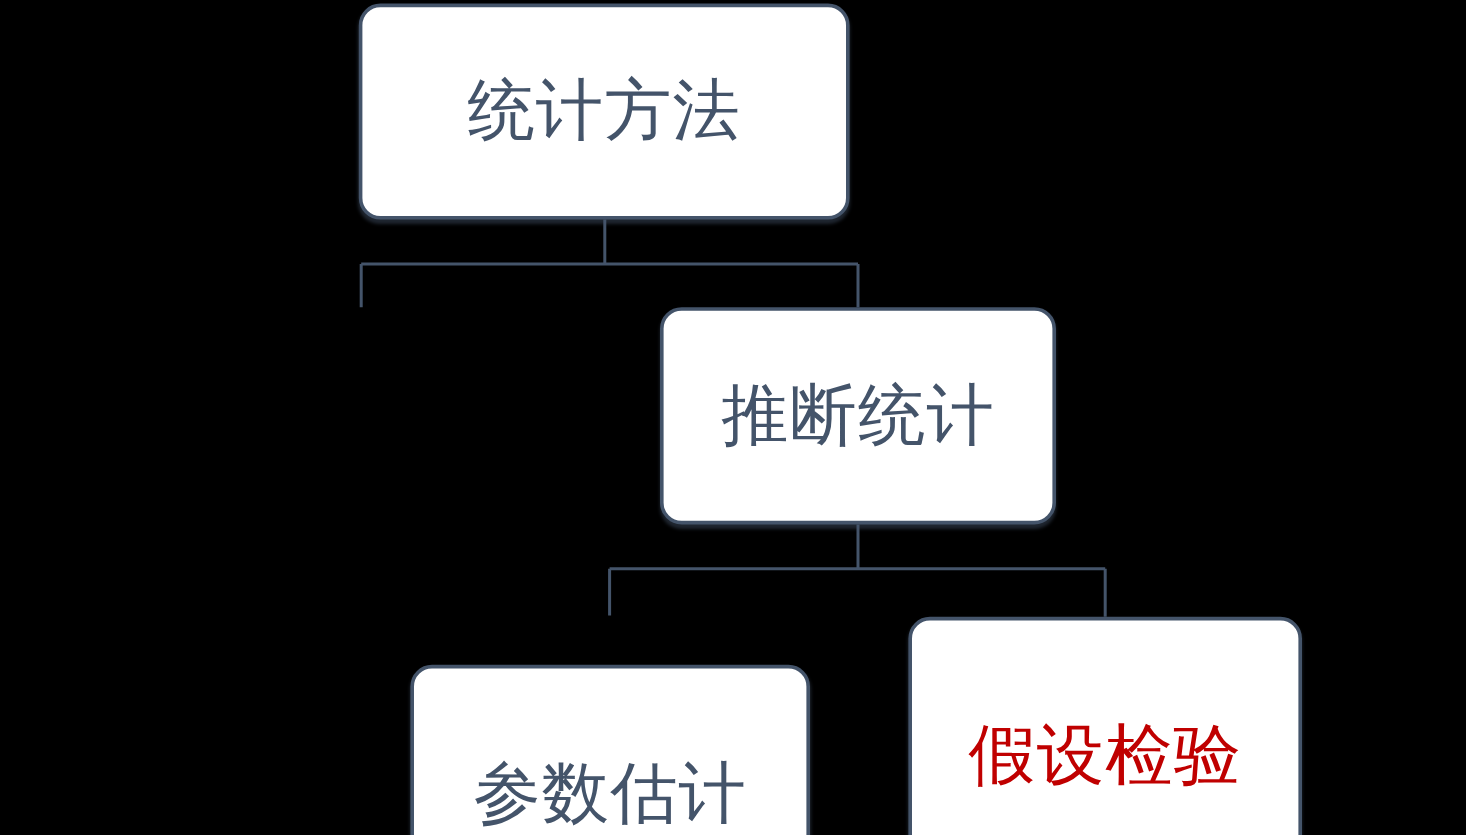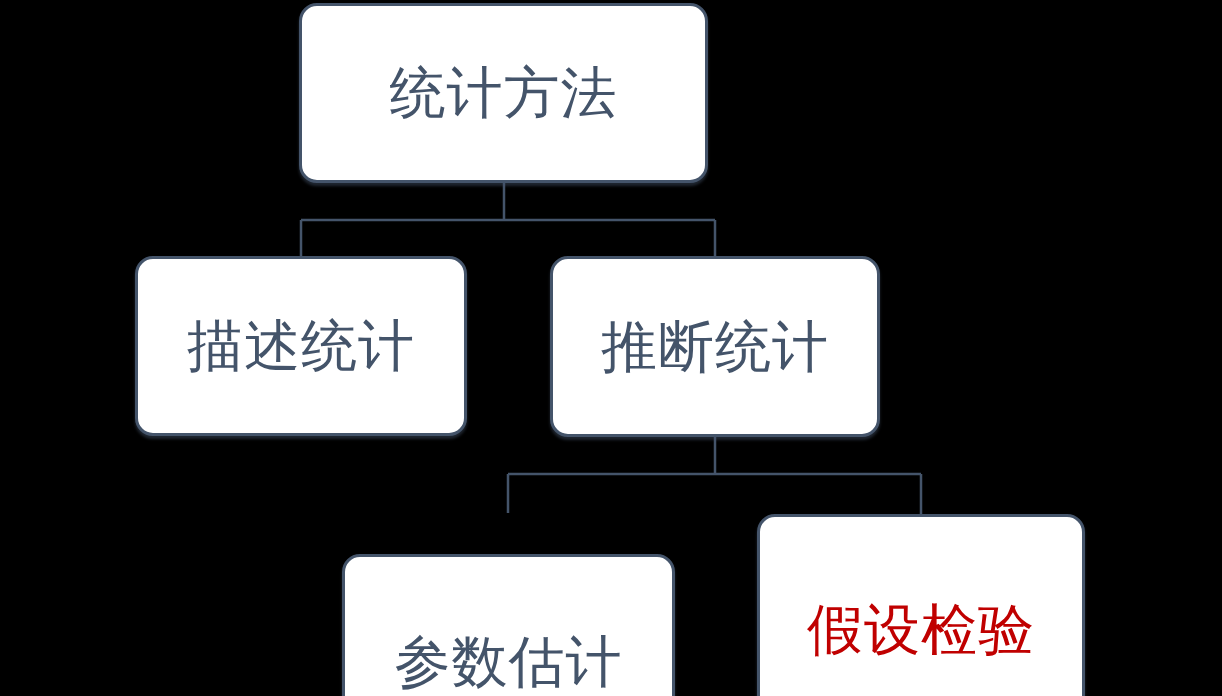--- a/index.html
+++ b/index.html
@@ -60,23 +60,20 @@
 
   <svg class="connectors" viewBox="0 0 1222 696" xmlns="http://www.w3.org/2000/svg" aria-hidden="true">
     <path d="M504 183 L504 220 M301 220 L715 220 M301 220 L301 256 M715 220 L715 256"></path>
     <path d="M715 437 L715 474 M508 474 L921 474 M508 474 L508 513 M921 474 L921 514"></path>
   </svg>
 
   <div class="node" id="node-root">
     <span class="node-label" style="color: rgb(68, 84, 106);">统计方法</span>
   </div>
 
-  <div class="node" id="node-descriptive">
-    <span class="node-label" style="color: rgb(68, 84, 106);">描述统计</span>
-  </div>
 
   <div class="node" id="node-inferential">
     <span class="node-label" style="color: rgb(68, 84, 106);">推断统计</span>
   </div>
 
   <div class="node" id="node-parameter">
     <span class="node-label" style="color: rgb(68, 84, 106);">参数估计</span>
   </div>
 
   <div class="node" id="node-hypothesis">

